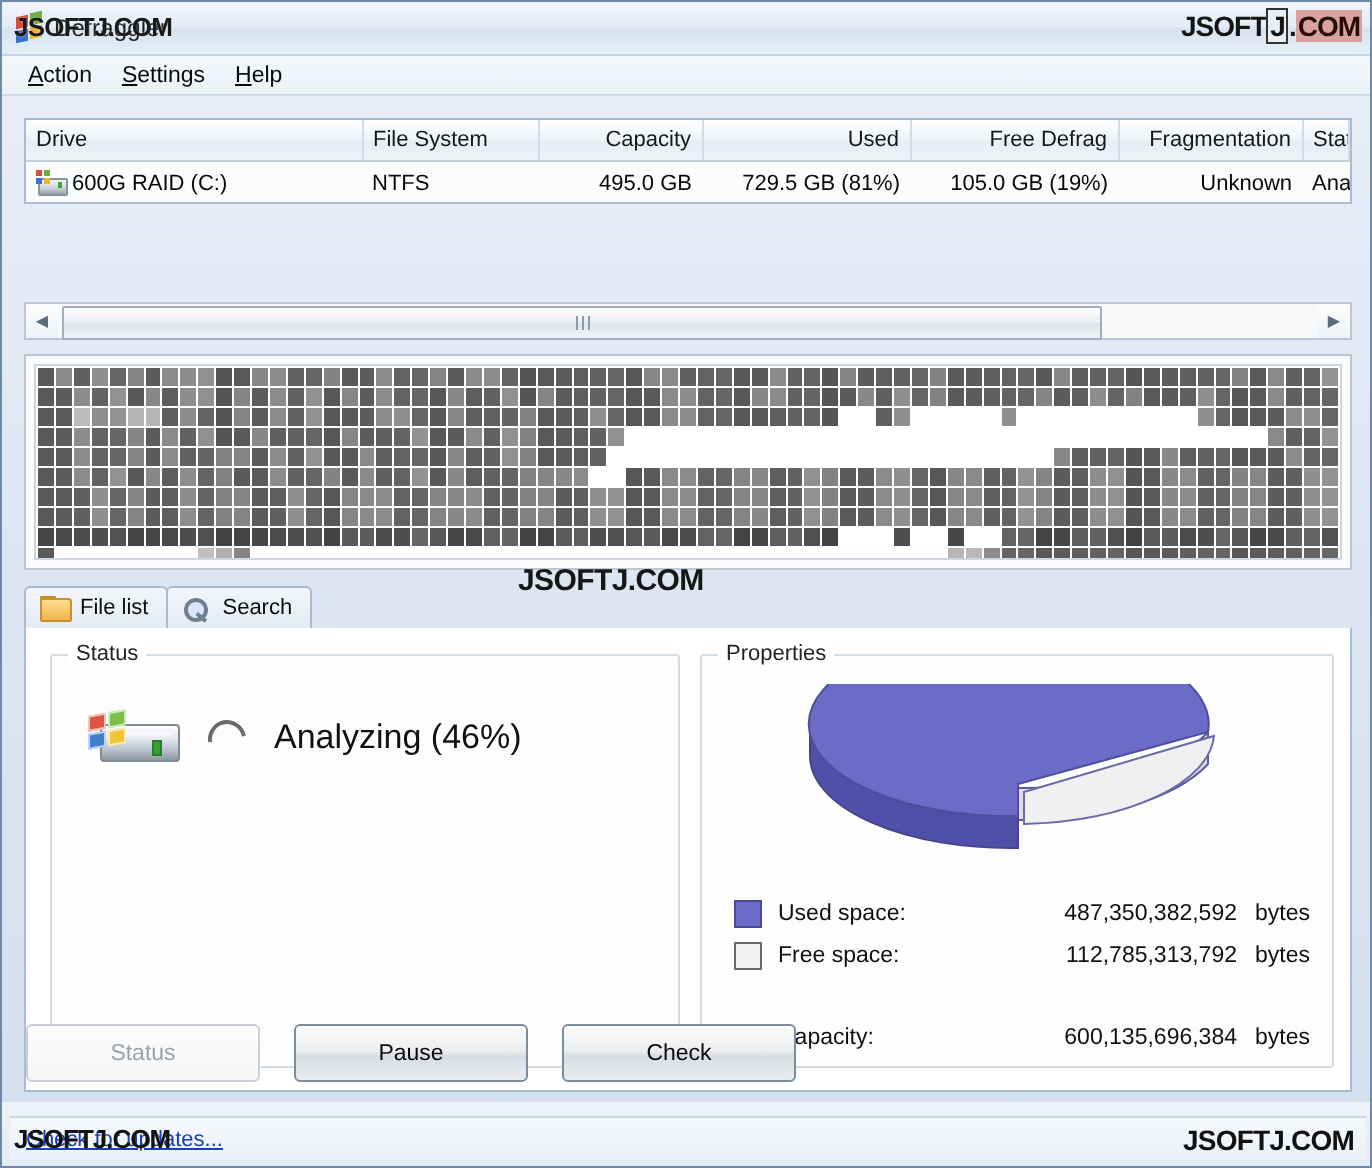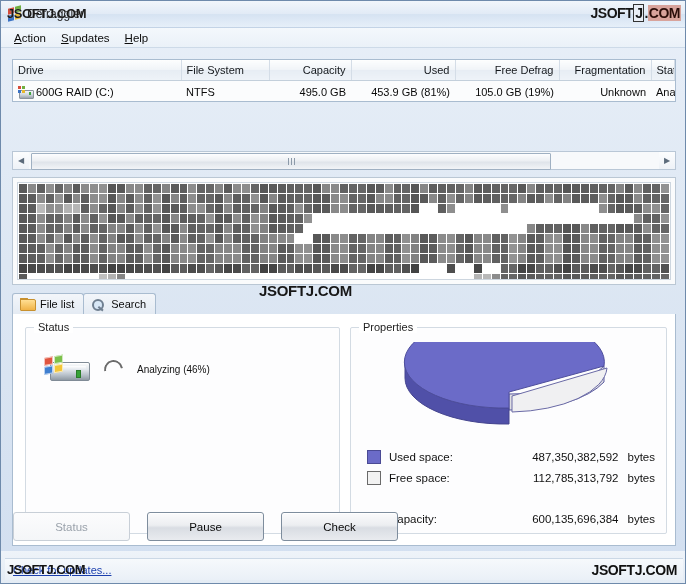--- a/index.html
+++ b/index.html
@@ -366,21 +366,21 @@
 
   .spinner {
     width: 15px; height: 15px;
     border: 2px solid #6b6b6b;
     border-right-color: transparent;
     border-bottom-color: transparent;
     border-radius: 50%;
     flex: 0 0 15px;
     transform: rotate(35deg);
   }
-  .status-text { font-size: 10px; color: #111; white-space: nowrap; }
+  .status-text { font-size: 17px; color: #111; white-space: nowrap; }
 
   
   #pie-wrap {
     position: absolute;
     left: 24px;
     top: 14px;
     width: 268px;
     height: 100px;
   }
   #pie-svg { display:block; }
@@ -528,21 +528,21 @@
         <i class="q3"></i>
         <i class="q4"></i>
     </span>
     <span id="title-text">Defraggler</span>
     <span id="wm-title" class="wm">JSOFTJ.COM</span>
     <span id="wm-topright" class="wm">JSOFT<span class="box">J</span>.<span class="red">COM</span></span>
   </div>
 
   <div id="menubar">
     <div class="menu-item"><u>A</u><span>ction</span></div>
-    <div class="menu-item"><u>S</u><span>updates</span></div>
+    <div class="menu-item"><u>S</u><span>ettings</span></div>
     <div class="menu-item"><u>H</u><span>elp</span></div>
   </div>
 
   <div id="client">
 
     <div id="drive-table">
       <table class="grid">
         <colgroup>
           <col style="width:168px">
           <col style="width:88px">
@@ -571,21 +571,21 @@
                 <span class="flag">
                     <i class="a"></i>
                     <i class="b"></i>
                     <i class="c"></i>
                     <i class="d"></i>
                   </span>
               </span><span>600G RAID (C:)</span>
             </td>
             <td>NTFS</td>
             <td class="r">495.0 GB</td>
-            <td class="r">453.9 GB (81%)</td>
+            <td class="r">729.5 GB (81%)</td>
             <td class="r">105.0 GB (19%)</td>
             <td class="r">Unknown</td>
             <td>Analyzing (</td>
           </tr>
         </tbody>
       </table>
     </div>
 
     <div id="hscroll">
       <div class="sb-arrow">◀</div>

